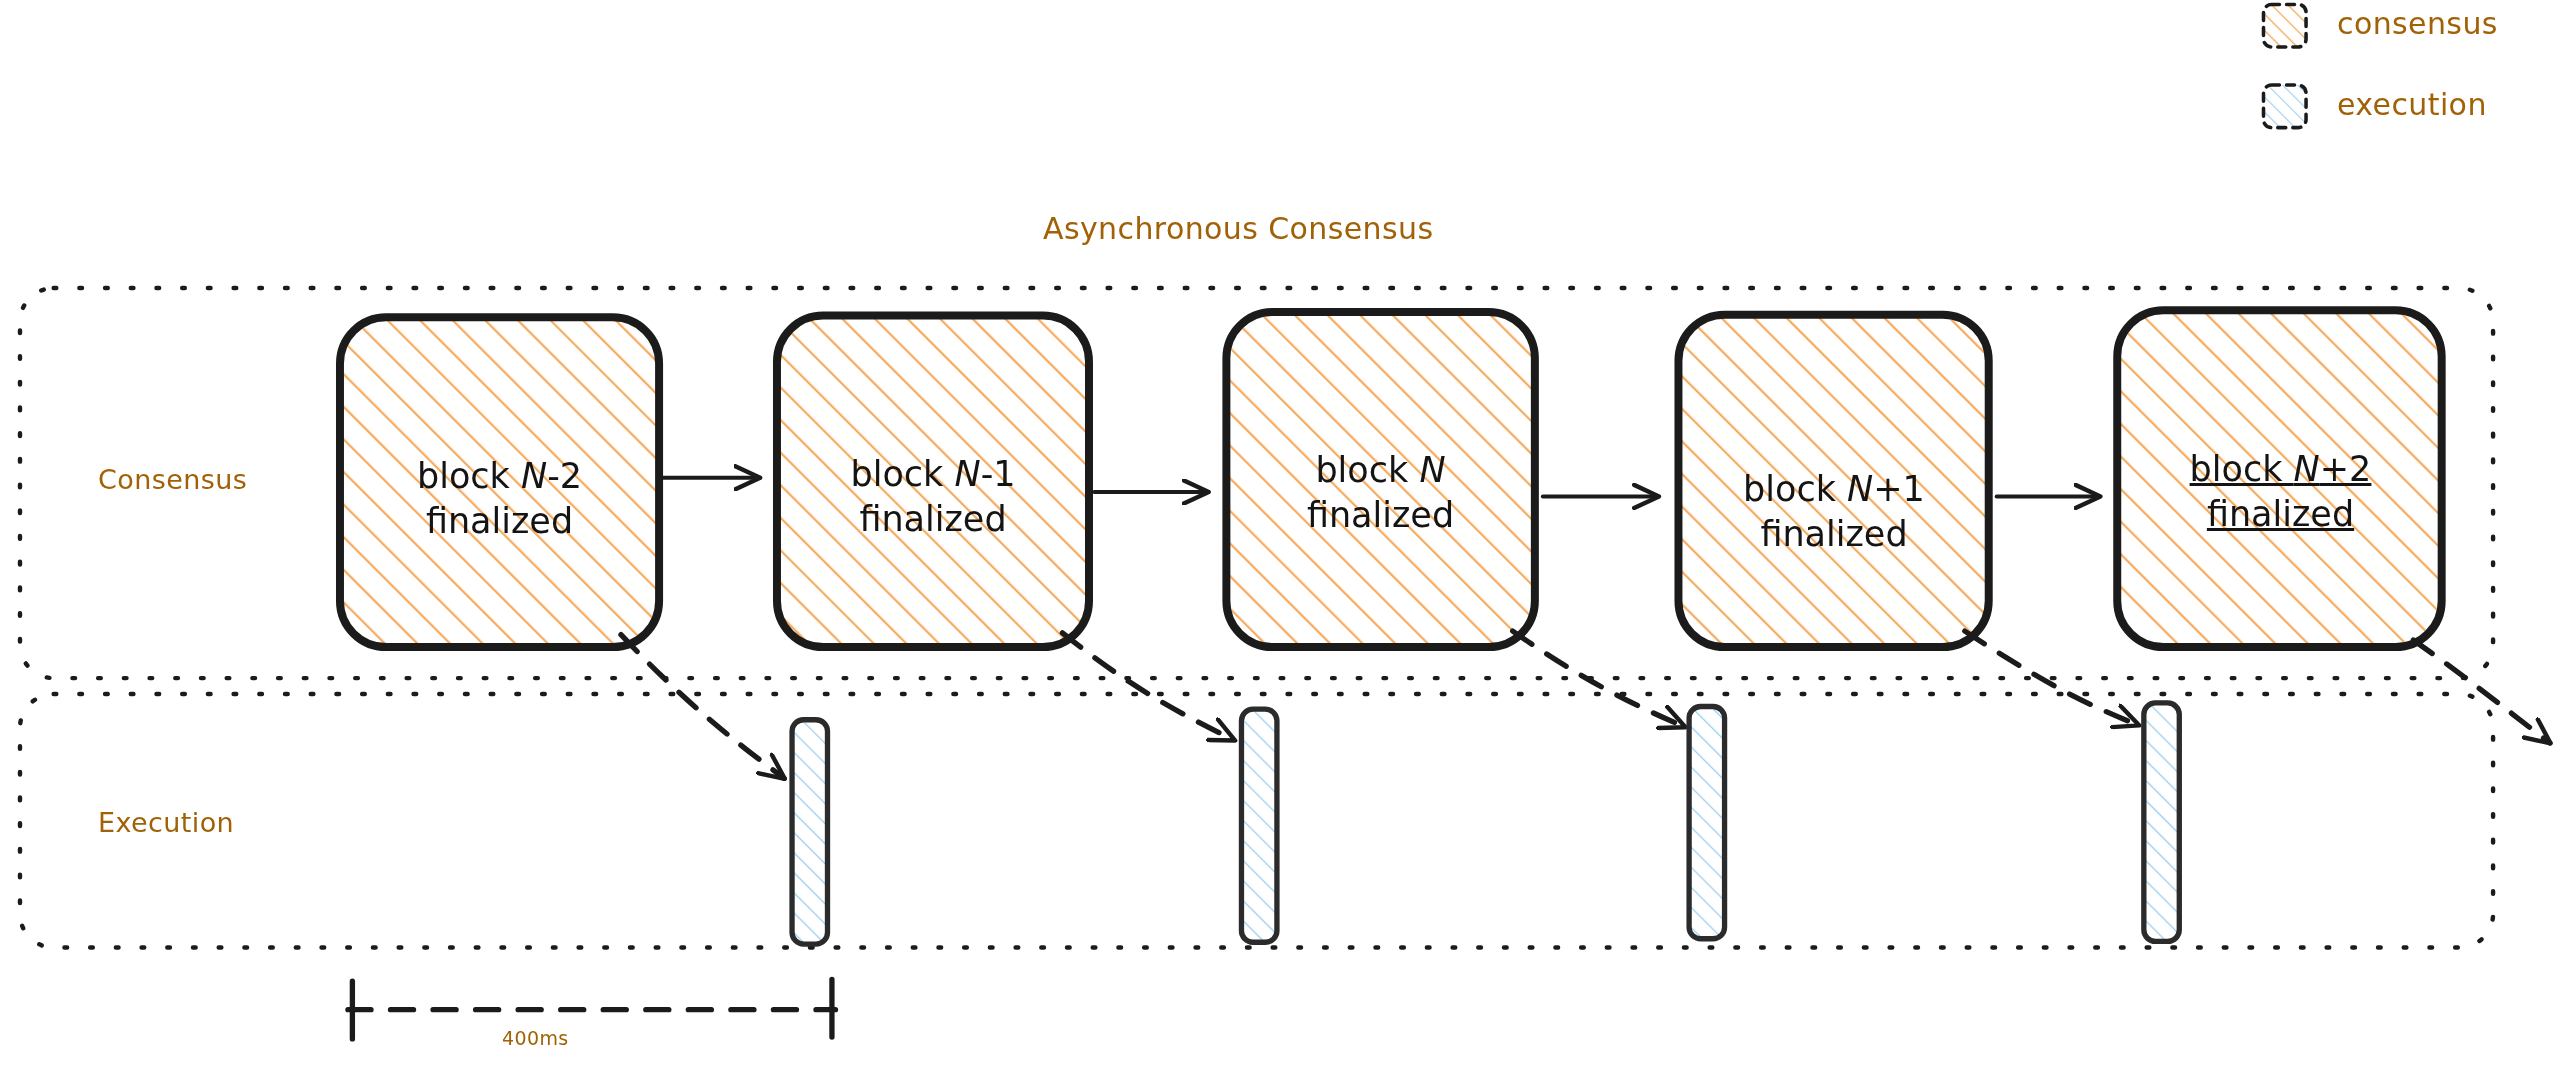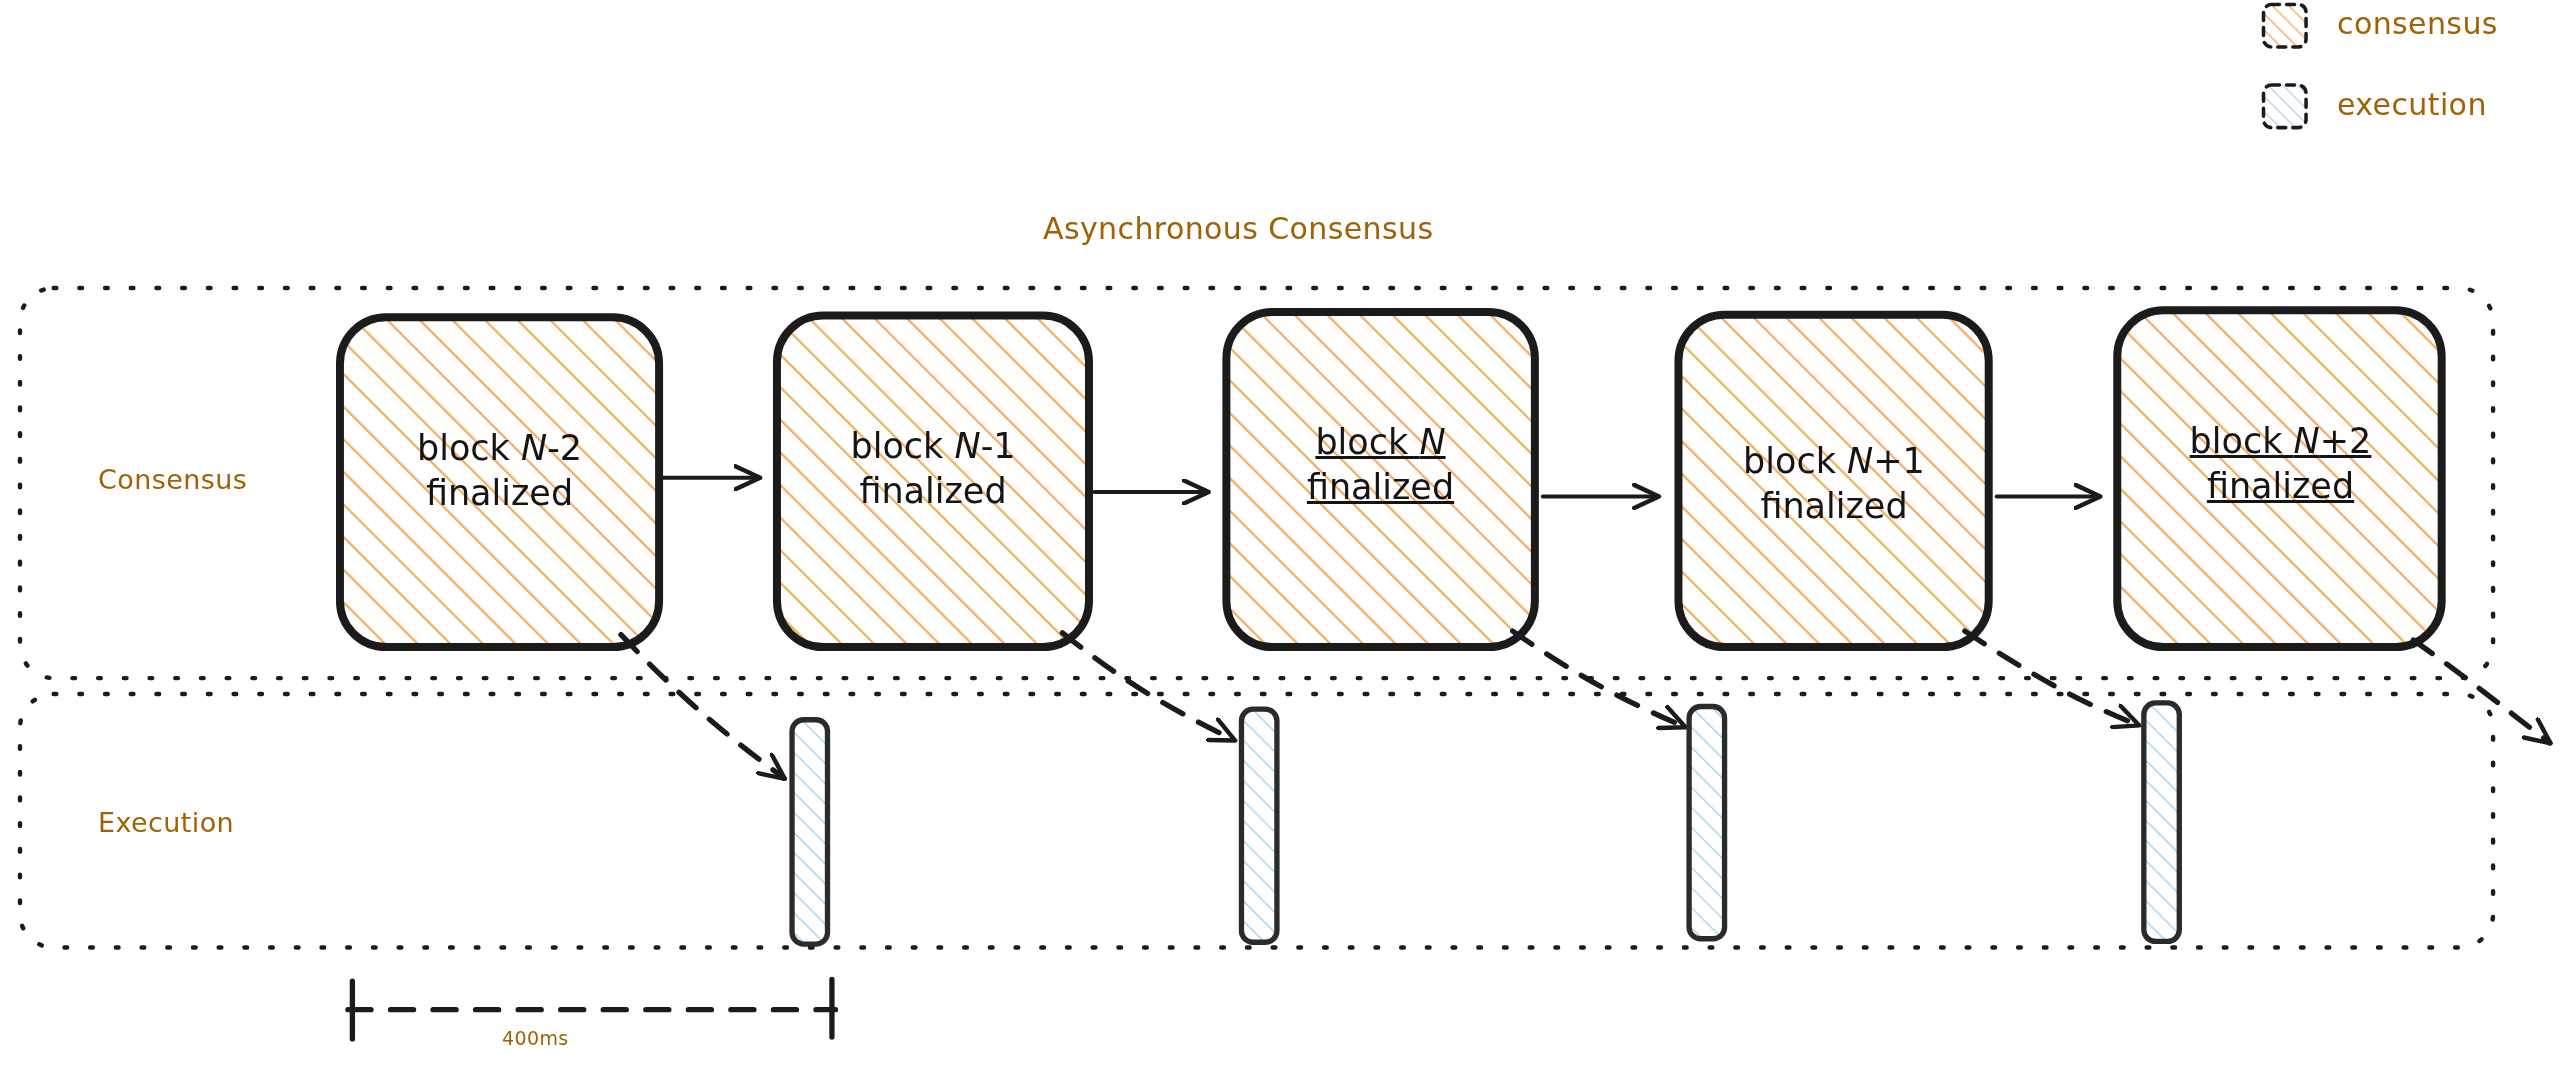--- a/index.html
+++ b/index.html
@@ -12,21 +12,21 @@
   svg#canvas{position:absolute;left:0;top:0;width:2576px;height:1077px;}
 
   .lbl{position:absolute;white-space:nowrap;color:#a16207;}
   .legend-text{font-size:30px;letter-spacing:0.4px;}
   .title-text{font-size:30px;letter-spacing:0.4px;}
   .row-text{font-size:27px;letter-spacing:0.4px;}
   .ms-text{font-size:19px;letter-spacing:0.4px;}
 
   .block-label{
     position:absolute;text-align:center;line-height:1.28;
-    font-size:35px;color:#141414;pointer-events:none;
+    font-size:35px;color:#141414;pointer-events:none;margin-top:28px;
   }
   .block-label .n{font-style:italic;}
 </style>
 </head>
 <body>
 
 <div id="stage">
 
   <svg id="canvas" viewBox="0 0 2905 1215">
     <defs>
@@ -141,21 +141,21 @@
   <div class="block-label" style="left:340px;top:426px;width:319px;">
     <div><span>block </span><span class="n">N</span><span>-2</span></div>
     <div>finalized</div>
   </div>
 
   <div class="block-label" style="left:777px;top:424px;width:312px;">
     <div><span>block </span><span class="n">N</span><span>-1</span></div>
     <div>finalized</div>
   </div>
 
-  <div class="block-label" style="left:1226px;top:420px;width:309px;text-decoration:underline;">
+  <div class="block-label" style="left:1226px;top:420px;width:309px;">
     <div><span>block </span><span class="n">N</span><span></span></div>
     <div>finalized</div>
   </div>
 
   <div class="block-label" style="left:1679px;top:439px;width:310px;">
     <div><span>block </span><span class="n">N</span><span>+1</span></div>
     <div>finalized</div>
   </div>
 
   <div class="block-label" style="left:2118px;top:419px;width:325px;text-decoration:underline;">

